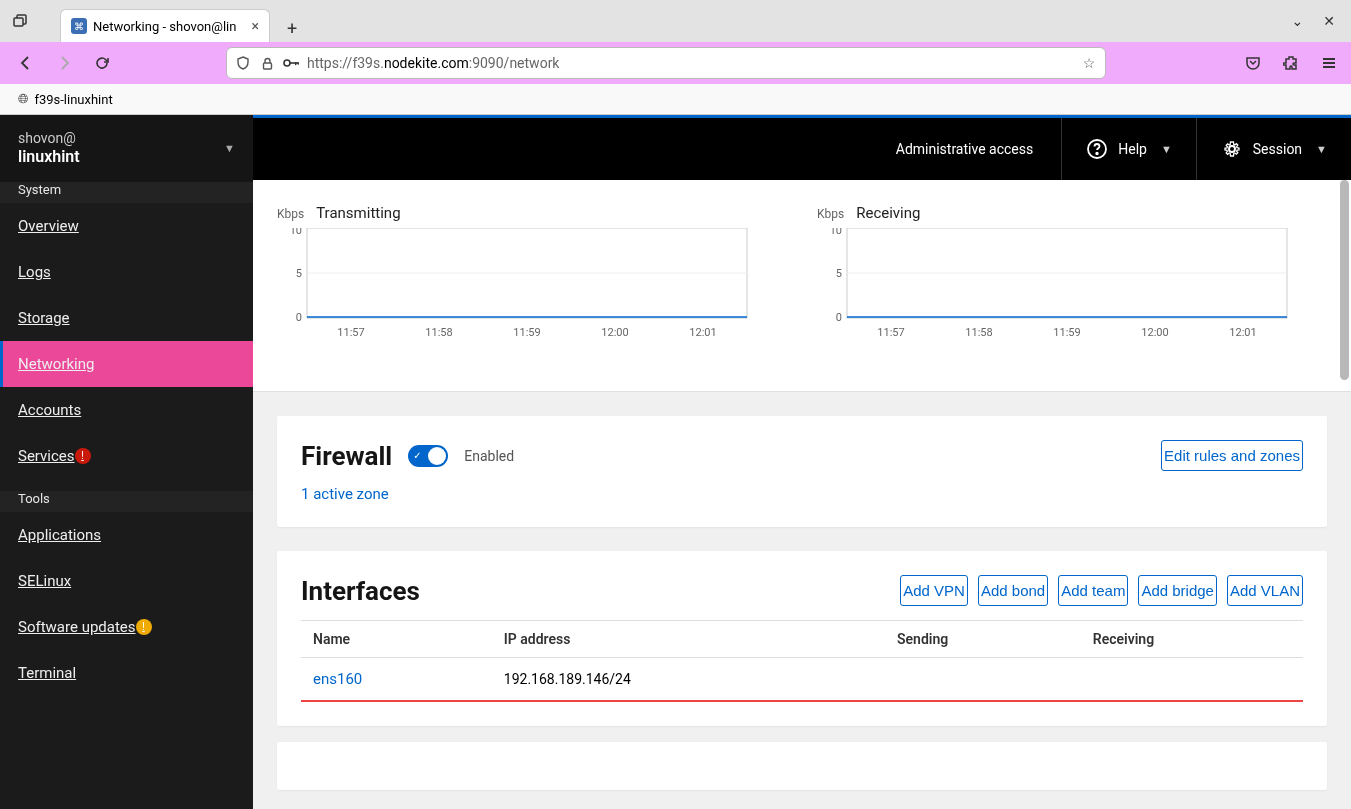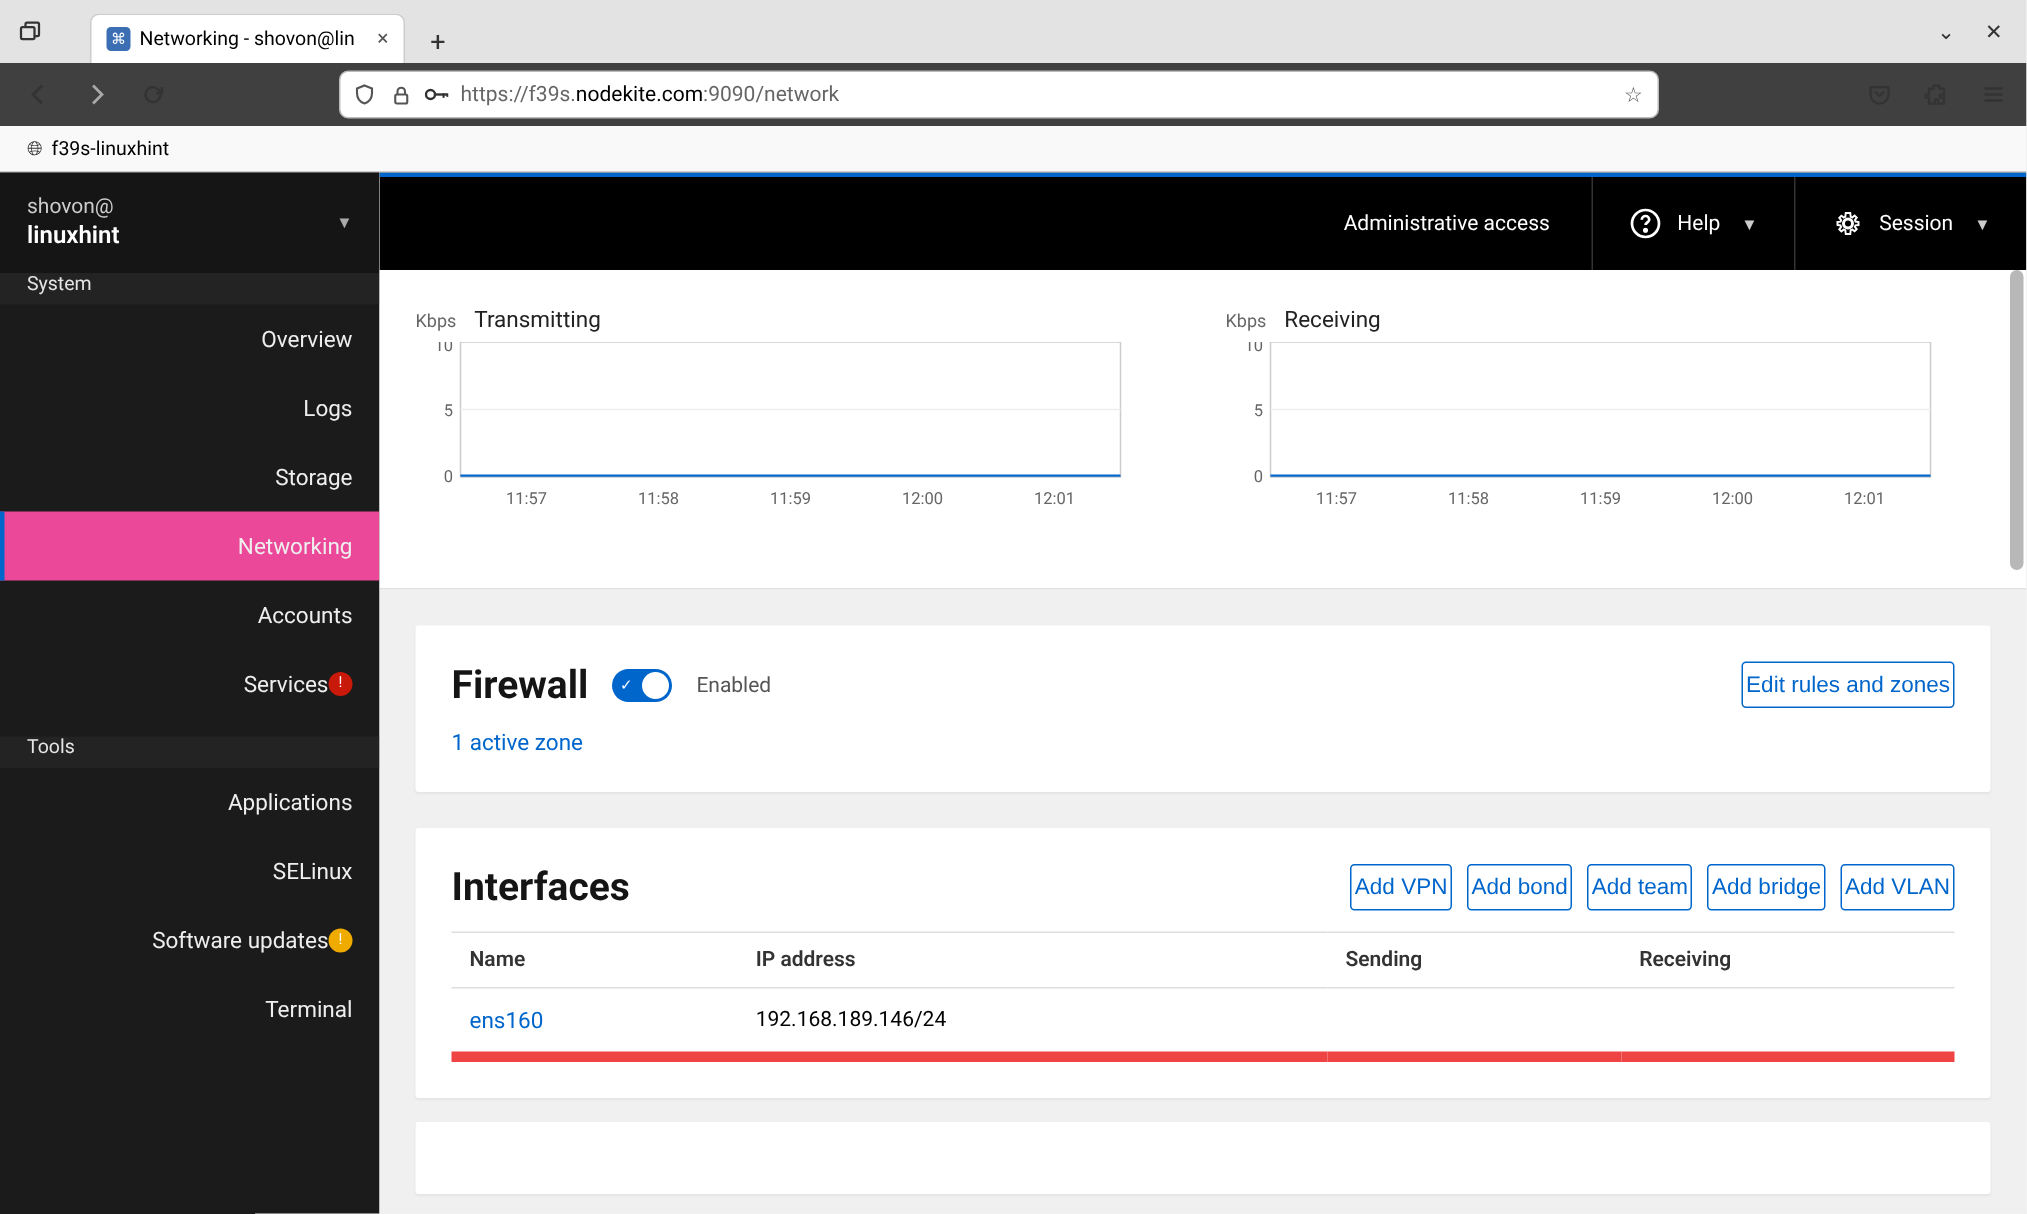--- a/index.html
+++ b/index.html
@@ -12,21 +12,21 @@
 .tabs-area { display: flex; align-items: flex-end; height: 42px; margin-left: 24px; gap: 8px; flex: 1; }
 .tab { background: #fff; border-radius: 6px 6px 0 0; padding: 8px 10px; display: flex; align-items: center; gap: 6px; min-width: 210px; max-width: 210px; border: 1px solid #ccc; border-bottom: none; }
 .tab-favicon { width: 16px; height: 16px; border-radius: 3px; background: #3c6eb4; display:flex; align-items:center; justify-content:center; color:#fff; font-size:10px; }
 .tab-title { flex: 1; white-space: nowrap; overflow: hidden; text-overflow: ellipsis; font-size: 13px; }
 .tab-close { font-size: 14px; cursor: pointer; color: #555; }
 .new-tab { width: 28px; height: 28px; display: flex; align-items: center; justify-content: center; color: #333; font-size: 18px; cursor: pointer; }
 .titlebar-right { display: flex; align-items: center; gap: 20px; margin-right: 8px; }
 .chev-down { font-size: 14px; color: #333; }
 .close-win { font-size: 14px; color: #333; cursor: pointer; }
 
-.toolbar { display: flex; align-items: center; height: 42px; padding: 0 12px; gap: 10px; background: #404040; }
+.toolbar { display: flex; align-items: center; height: 42px; padding: 0 12px; gap: 10px; background: #f0abfc; }
 .nav-btn { width: 28px; height: 28px; display: flex; align-items: center; justify-content: center; color: #333; cursor: pointer; }
 .nav-btn.disabled { color: #aaa; }
 .spacer-sm { width: 90px; }
 .urlbar { flex: 1; max-width: 880px; display: flex; align-items: center; border: 1px solid #bbb; border-radius: 6px; background: #fff; height: 32px; padding: 0 8px; gap: 8px; }
 .urlbar .icon { width: 16px; height: 16px; display: flex; align-items: center; justify-content: center; color: #555; }
 .url-text { flex: 1; font-size: 14px; color: #666; white-space: nowrap; overflow: hidden; }
 .url-text .domain { color: #000; }
 .star { width: 16px; color: #555; }
 .toolbar-right { display: flex; align-items: center; gap: 18px; margin-left: auto; color: #333; }
 .toolbar-right .ico { width: 20px; height: 20px; display: flex; align-items: center; justify-content: center; cursor: pointer; }
@@ -36,21 +36,21 @@
 
 
 .app { display: flex; height: calc(809px - 114px); }
 .sidebar { width: 253px; background: #1b1b1b; color: #fff; display: flex; flex-direction: column; overflow-y: auto; }
 .sb-user { padding: 14px 18px 14px 18px; display: flex; align-items: center; justify-content: space-between; background: #151515; }
 .sb-user-lines { line-height: 1.3; }
 .sb-user-top { font-size: 14px; color: #ccc; }
 .sb-user-bot { font-size: 16px; font-weight: 600; }
 .sb-user-caret { color: #aaa; font-size: 11px; }
 .sb-group { padding: 0 18px 6px; font-size: 13px; color: #e5e5e5; background: #232323; }
-.sb-item { padding: 14px 18px; font-size: 15px; color: #eee; cursor: pointer; display: flex; align-items: center; justify-content: flex-end; }
+.sb-item { padding: 14px 18px; font-size: 15px; color: #eee; cursor: pointer; display: flex; align-items: center; justify-content: flex-start; text-decoration: underline; }
 .sb-item.active { background: #ec4899; border-left: 3px solid #0066cc; padding-left: 15px; }
 .badge-dot { width: 16px; height: 16px; border-radius: 50%; display: flex; align-items: center; justify-content: center; font-size: 10px; color: #fff; }
 .badge-red { background: #c9190b; }
 .badge-yel { background: #f0ab00; }
 
 .main { flex: 1; display: flex; flex-direction: column; background: #f0f0f0; overflow: hidden; }
 .topbar { background: #000; color: #fff; height: 65px; display: flex; align-items: center; justify-content: flex-end; border-top: 3px solid #0066cc; }
 .tb-item { height: 100%; padding: 0 24px; display: flex; align-items: center; gap: 10px; border-left: 1px solid #333; cursor: pointer; }
 .tb-item.noborder { border-left: none; padding: 0 28px 0 24px; }
 .tb-icon { width: 22px; height: 22px; display: flex; align-items: center; justify-content: center; }
@@ -76,21 +76,21 @@
 .toggle-check { position: absolute; left: 5px; color: #fff; font-size: 10px; }
 .toggle-knob { position: absolute; right: 2px; width: 18px; height: 18px; border-radius: 50%; background: #fff; }
 .toggle-label { font-size: 14px; color: #555; }
 
 .link { color: #0066cc; cursor: pointer; font-size: 15px; }
 .btn { border: 1px solid #0066cc; color: #0066cc; background: #fff; padding: 6px 2px; border-radius: 3px; font-size: 15px; cursor: pointer; }
 
 .table { width: 100%; border-collapse: collapse; margin-top: 10px; font-size: 14px; }
 .table th { text-align: left; padding: 10px 12px; border-bottom: 1px solid #ddd; border-top: 1px solid #ddd; font-weight: 600; color: #333; }
 .table td { padding: 12px 12px; }
-.table tbody tr { border-bottom: 7px solid #ef4444; }
+.table tbody tr { border-bottom: 2px solid #ef4444; }
 </style>
 </head>
 <body>
 
 <div class="browser-chrome">
   <div class="titlebar">
     <div class="window-icon">
       <svg width="16" height="16" viewBox="0 0 16 16" fill="none" stroke="currentColor" stroke-width="1.5">
           <rect x="2" y="5" width="9" height="8" rx="1"></rect>
           <path d="M5 5V3a1 1 0 011-1h7a1 1 0 011 1v7a1 1 0 01-1 1h-2"></path>

